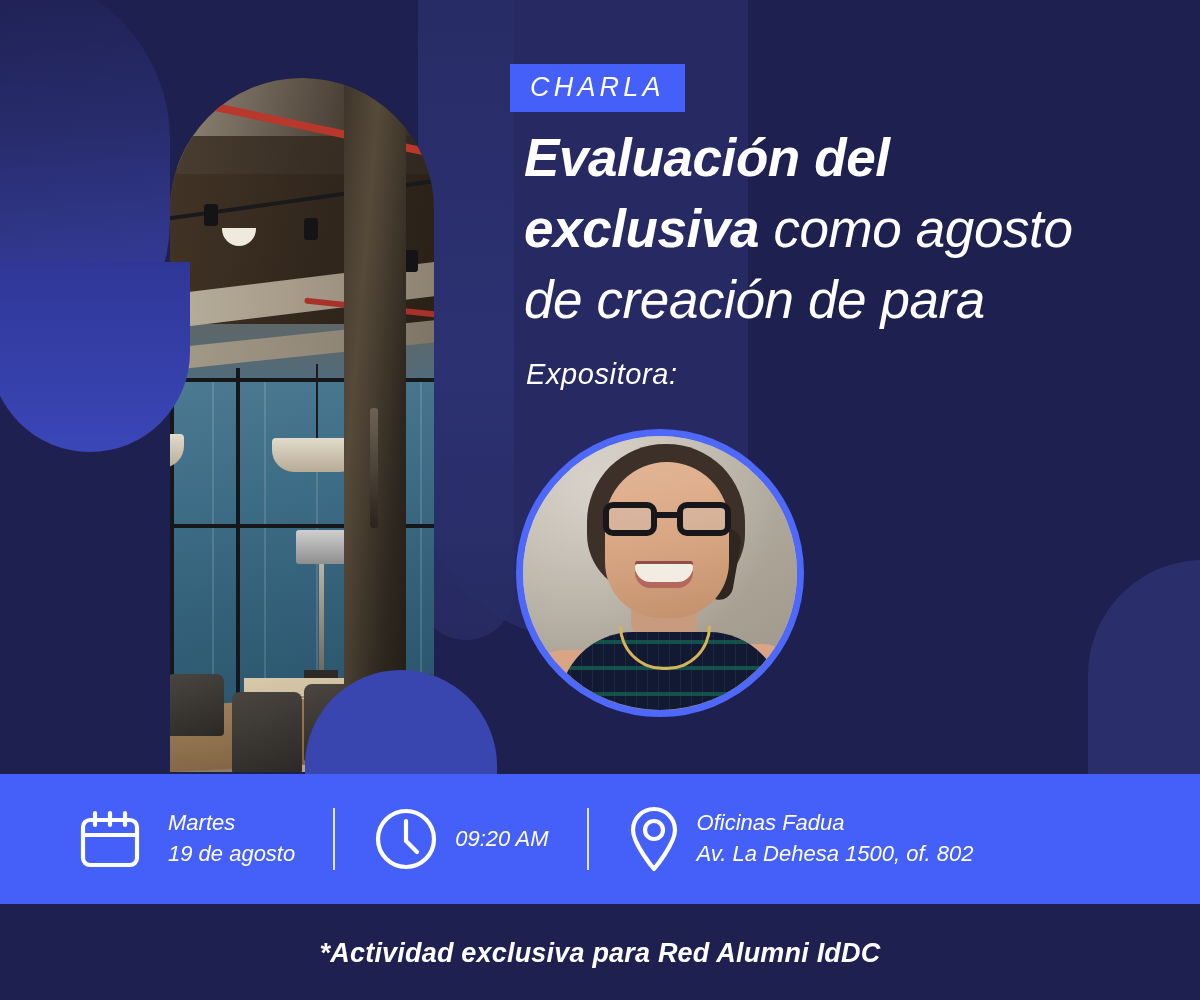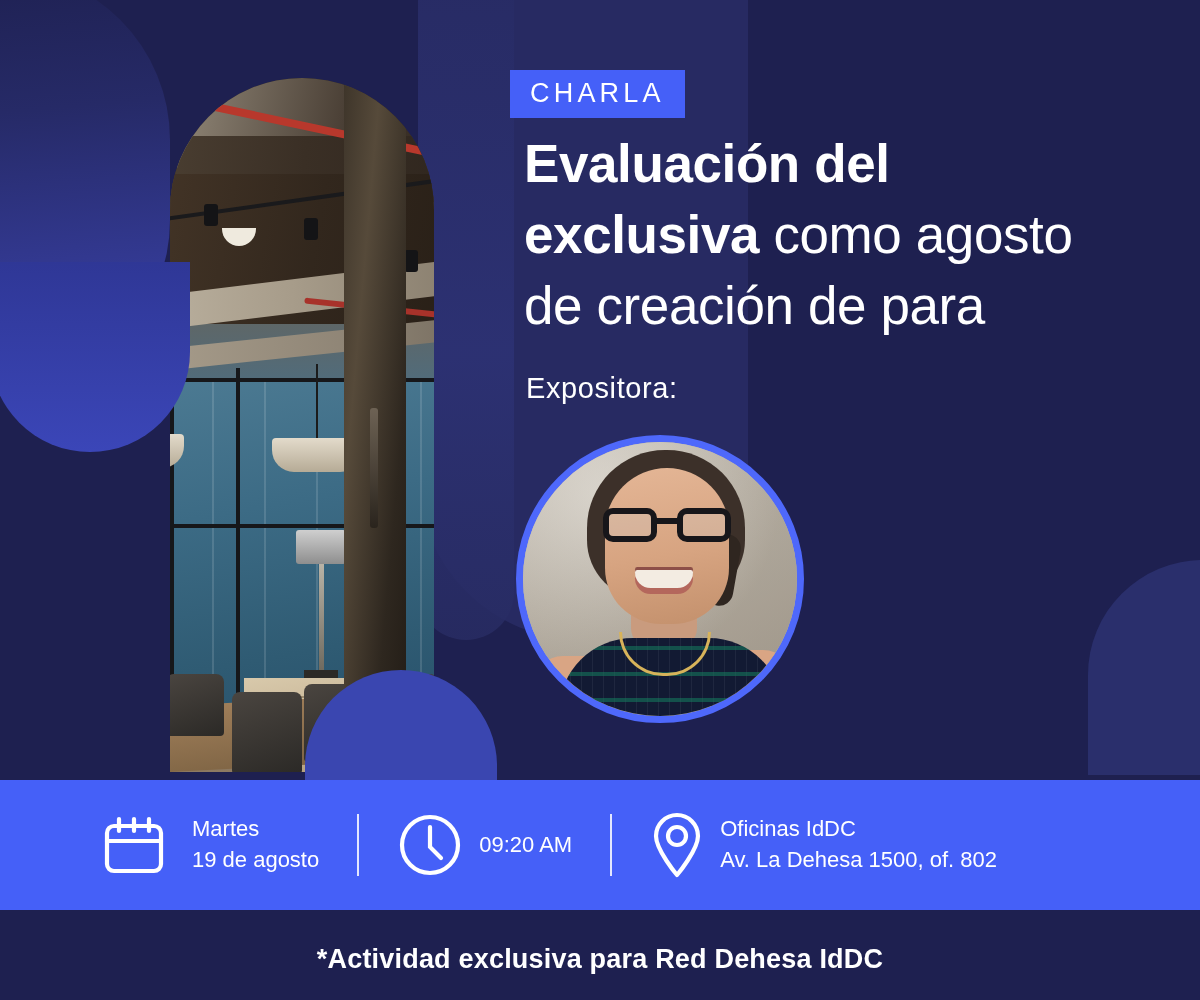--- a/index.html
+++ b/index.html
@@ -141,21 +141,21 @@
   .mullion-h { position:absolute; left:0; width:600px; height:4px; background:#16171a; }
   .mh1 { top:300px; } .mh2 { top:446px; }
   .track { position:absolute; height:4px; background:#1a1a1c; }
   .t1 { left:120px; top:118px; width:380px; transform:rotate(-8deg); }
   .spot { position:absolute; width:14px; height:22px; background:#141416; border-radius:3px; }
   .sp1 { left:200px; top:126px; } .sp2 { left:300px; top:140px; } .sp3 { left:400px; top:172px; }
   .globe { left:218px; top:150px; width:34px; height:18px; background:#efeade;
     border-radius:0 0 18px 18px; }
 
   
-  #content { position:absolute; left:0; top:8px; width:1200px; height:736px; z-index:4; }
+  #content { position:absolute; left:0; top:2px; width:1200px; height:736px; z-index:4;font-style:italic; }
 
   #badge {
     position:absolute; left:510px; top:62px;
     padding:10px 20px 11px;
     background:#4560f8;
     color:#ffffff;
     font-size:27px; font-weight:400; letter-spacing:4.2px;
     line-height:1;
   }
 
@@ -163,21 +163,21 @@
     position:absolute; left:524px; top:120px; width:660px;
     color:#ffffff;
     font-size:53px; line-height:1.34;
     letter-spacing:-.4px;
     font-weight:400;
   }
   #headline b { font-weight:700; }
 
   #speaker-label {
     position:absolute; left:526px; top:356px;
-    color:#ffffff; font-size:29px; letter-spacing:.6px;margin-top:8px;
+    color:#ffffff; font-size:29px; letter-spacing:.6px;
   }
 
   
   #portrait {
     position:absolute; left:516px; top:427px;
     width:288px; height:288px;
     border-radius:50%;
     border:7px solid #4e68fb;
     overflow:hidden;
     background:#b9b2a6;
@@ -231,21 +231,21 @@
   
   #infobar {
     position:absolute; left:0; top:772px; width:1200px; height:130px;
     background:#4560f8;
     z-index:5;
     display:flex; align-items:center;
   }
   .info-item { display:flex; align-items:center; gap:18px; }
   .info-item .txt { color:#ffffff; font-size:22px; line-height:1.4; white-space:nowrap; }
   .vdiv { width:2px; height:62px; background:rgba(255,255,255,.85); }
-  #info-date { margin-left:104px;gap:28px; }
+  #info-date { margin-left:80px;gap:28px; }
   #info-time { margin-left:40px; }
   #info-place { margin-left:40px; }
   .sep1 { margin-left:38px; }
   .sep2 { margin-left:38px; }
   svg.ico { display:block; }
 
   
   #footer {
     position:absolute; left:0; top:902px; width:1200px; height:98px;
     background:#1e2050; z-index:5;
@@ -376,25 +376,25 @@
       <div class="vdiv sep2"></div>
 
       <div class="info-item" id="info-place">
         <span>
           <svg class="ico" width="50" height="66" viewBox="0 0 50 66" fill="none" stroke="#ffffff" stroke-width="4.2" stroke-linecap="round" stroke-linejoin="round">
             <path d="M25 63 C25 63 46 38 46 24 A21 21 0 0 0 4 24 C4 38 25 63 25 63 Z"></path>
             <circle cx="25" cy="24" r="9"></circle>
           </svg>
         </span>
         <span class="txt">
-          <span>Oficinas IdDC</span><br>
+          <span>Oficinas Fadua</span><br>
           <span>Av. La Dehesa 1500, of. 802</span>
         </span>
       </div>
 
     </div>
 
     <div id="footer">
-      <div id="footer-note">*Actividad exclusiva para Red Dehesa IdDC</div>
+      <div id="footer-note">*Actividad exclusiva para Red Alumni IdDC</div>
     </div>
 
   </div>
 </div>
 
 </body></html>

